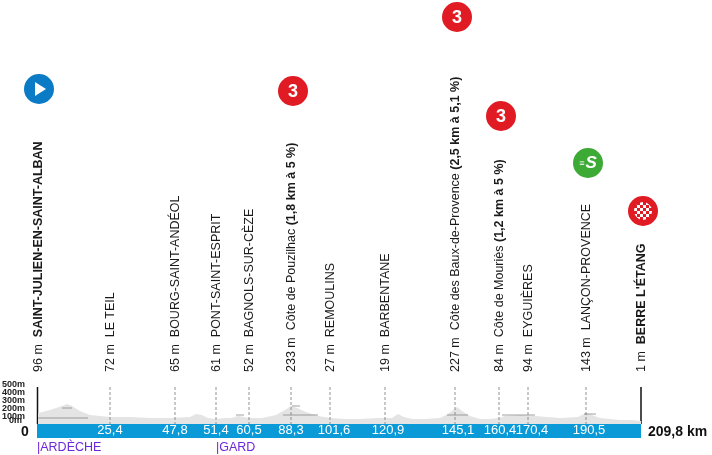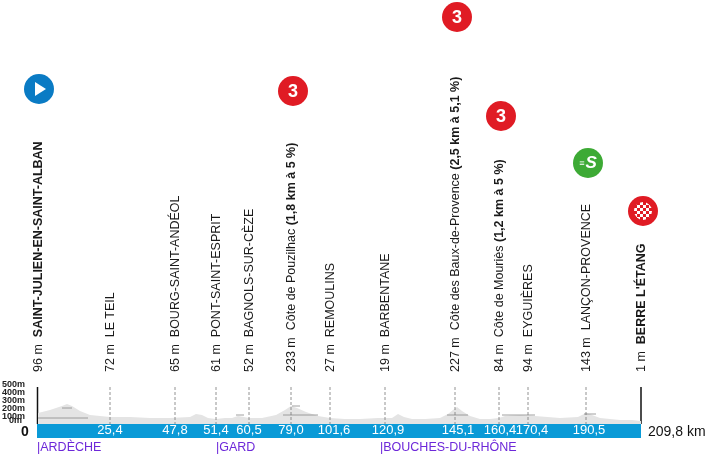--- a/index.html
+++ b/index.html
@@ -10,21 +10,21 @@
     transform-origin:0 0; transform:rotate(-90deg);
   }
   .label .alt { margin-right:7px; }
   .label.bold .name { font-weight:bold; }
   .label .climb-extra { font-weight:bold; }
   .icon { position:absolute; width:30px; height:30px; border-radius:50%; display:flex; align-items:center; justify-content:center; }
   .y-tick { position:absolute; left:2px; font-size:9px; color:#222; line-height:9px;font-weight:bold; }
   .bar { position:absolute; left:37px; top:424px; width:604px; height:14px; background:#0a9ad7; }
   .km { position:absolute; top:422px; font-size:13px; color:#ffffff; transform:translateX(-50%); line-height:16px; }
   .zero { position:absolute; left:21px; top:423px; font-size:14px; font-weight:bold; color:#111; }
-  .total { position:absolute; left:648px; top:423px; font-size:14px; font-weight:normal; color:#111; }
+  .total { position:absolute; left:648px; top:423px; font-size:14px; font-weight:bold; color:#111; }
   .region { position:absolute; top:440px; font-size:12.5px; color:#6d28d9; }
   svg { position:absolute; left:0; top:0; }
 </style>
 </head>
 <body>
 
 <div id="stage">
 
   <div class="y-tick" style="top:380px">500m</div>
   <div class="y-tick" style="top:388px">400m</div>
@@ -69,32 +69,31 @@
       <line x1="586" y1="387" x2="586" y2="424"></line>
     </g>
   </svg>
 
   <div class="bar"></div>
   <div class="zero">0</div>
   <div class="km" style="left:110px">25,4</div>
   <div class="km" style="left:175px">47,8</div>
   <div class="km" style="left:216px">51,4</div>
   <div class="km" style="left:249px">60,5</div>
-  <div class="km" style="left:291px">79,0</div>
+  <div class="km" style="left:291px">88,3</div>
   <div class="km" style="left:334px">101,6</div>
   <div class="km" style="left:388px">120,9</div>
   <div class="km" style="left:458px">145,1</div>
   <div class="km" style="left:500px">160,4</div>
   <div class="km" style="left:532px">170,4</div>
   <div class="km" style="left:589px">190,5</div>
   <div class="total">209,8 km</div>
 
   <div class="region" style="left:37px">|ARDÈCHE</div>
   <div class="region" style="left:216px">|GARD</div>
-  <div class="region" style="left:380px">|BOUCHES-DU-RHÔNE</div>
 
   <div class="label bold" style="left:31px;top:372px">
     <span class="alt">96 m</span><span class="name">SAINT-JULIEN-EN-SAINT-ALBAN</span>
   </div>
   <div class="label" style="left:103px;top:372px">
     <span class="alt">72 m</span><span class="name">LE TEIL</span>
   </div>
   <div class="label" style="left:168px;top:372px">
     <span class="alt">65 m</span><span class="name">BOURG-SAINT-ANDÉOL</span>
   </div>

